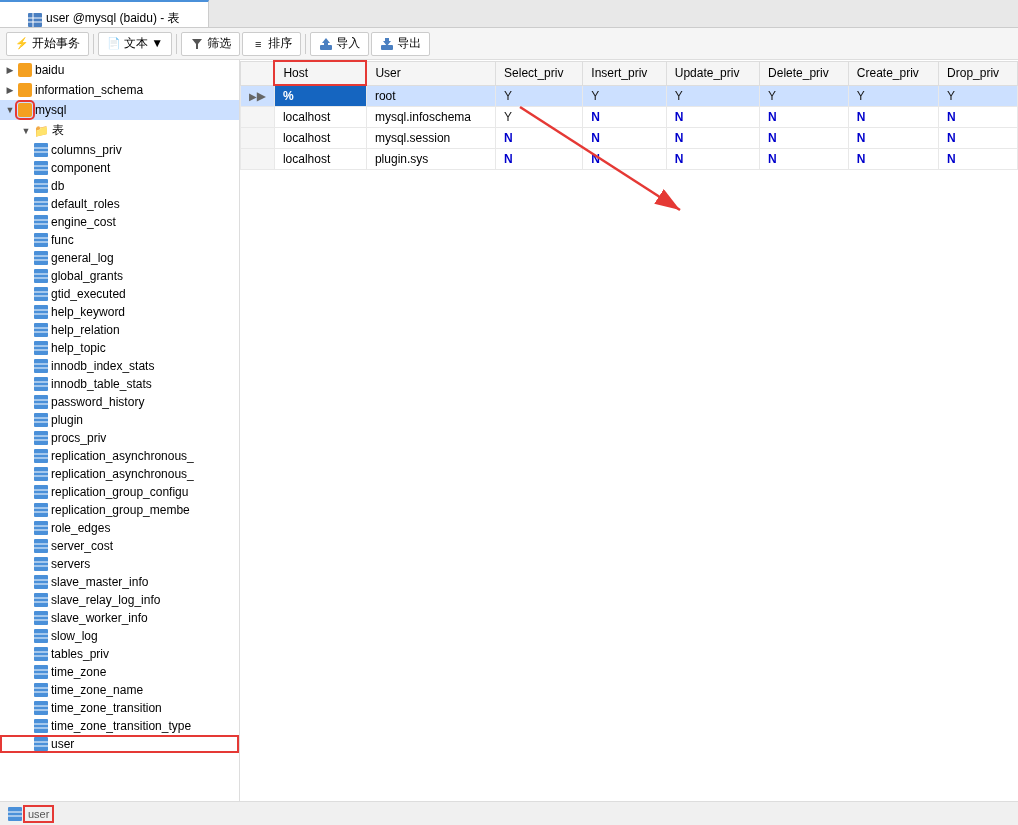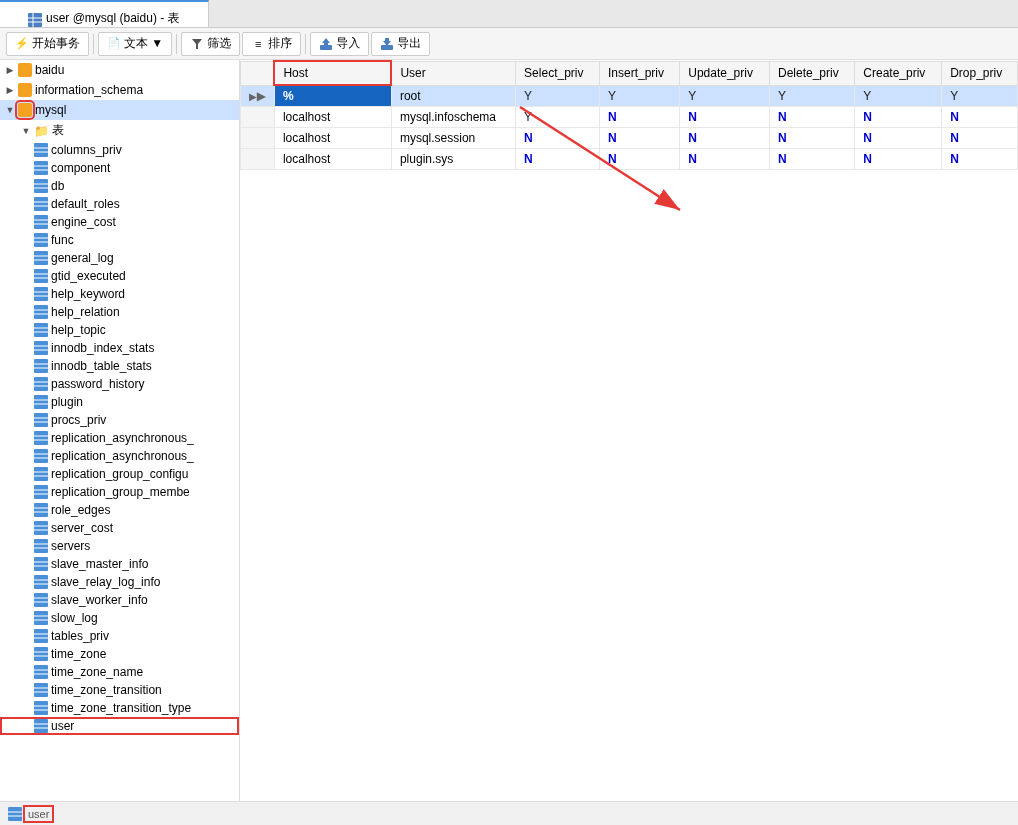--- a/index.html
+++ b/index.html
@@ -328,20 +328,28 @@
             <line x1="0" y1="9" x2="14" y2="9" stroke="white" stroke-width="1"></line>
           </svg></span>
       <span>general_log</span>
     </div>
     <div class="sidebar-item level-2">
       <span style="display:inline-block;width:14px;height:14px;margin-right:3px;"><svg width="14" height="14">
             <rect x="0" y="0" width="14" height="14" fill="#4a90d9" rx="1"></rect>
             <line x1="0" y1="5" x2="14" y2="5" stroke="white" stroke-width="1"></line>
             <line x1="0" y1="9" x2="14" y2="9" stroke="white" stroke-width="1"></line>
           </svg></span>
+      <span>global_grants</span>
+    </div>
+    <div class="sidebar-item level-2">
+      <span style="display:inline-block;width:14px;height:14px;margin-right:3px;"><svg width="14" height="14">
+            <rect x="0" y="0" width="14" height="14" fill="#4a90d9" rx="1"></rect>
+            <line x1="0" y1="5" x2="14" y2="5" stroke="white" stroke-width="1"></line>
+            <line x1="0" y1="9" x2="14" y2="9" stroke="white" stroke-width="1"></line>
+          </svg></span>
       <span>gtid_executed</span>
     </div>
     <div class="sidebar-item level-2">
       <span style="display:inline-block;width:14px;height:14px;margin-right:3px;"><svg width="14" height="14">
             <rect x="0" y="0" width="14" height="14" fill="#4a90d9" rx="1"></rect>
             <line x1="0" y1="5" x2="14" y2="5" stroke="white" stroke-width="1"></line>
             <line x1="0" y1="9" x2="14" y2="9" stroke="white" stroke-width="1"></line>
           </svg></span>
       <span>help_keyword</span>
     </div>
@@ -539,21 +547,21 @@
       <span>user</span>
     </div>
   </div>
 
   <div class="content-area">
     <div style="position:relative;">
       <table class="data-grid">
         <thead>
           <tr>
             <th style="width:20px; border:1px solid #ddd; background:#f5f5f5;"></th>
-            <th style="width:117px; border:2px solid #e53935; background:#f5f5f5; position:relative;">
+            <th style="width:92px; border:2px solid #e53935; background:#f5f5f5; position:relative;">
               <span>Host</span>
             </th>
             <th>
               <span>User</span>
             </th>
             <th>
               <span>Select_priv</span>
             </th>
             <th>
               <span>Insert_priv</span>

